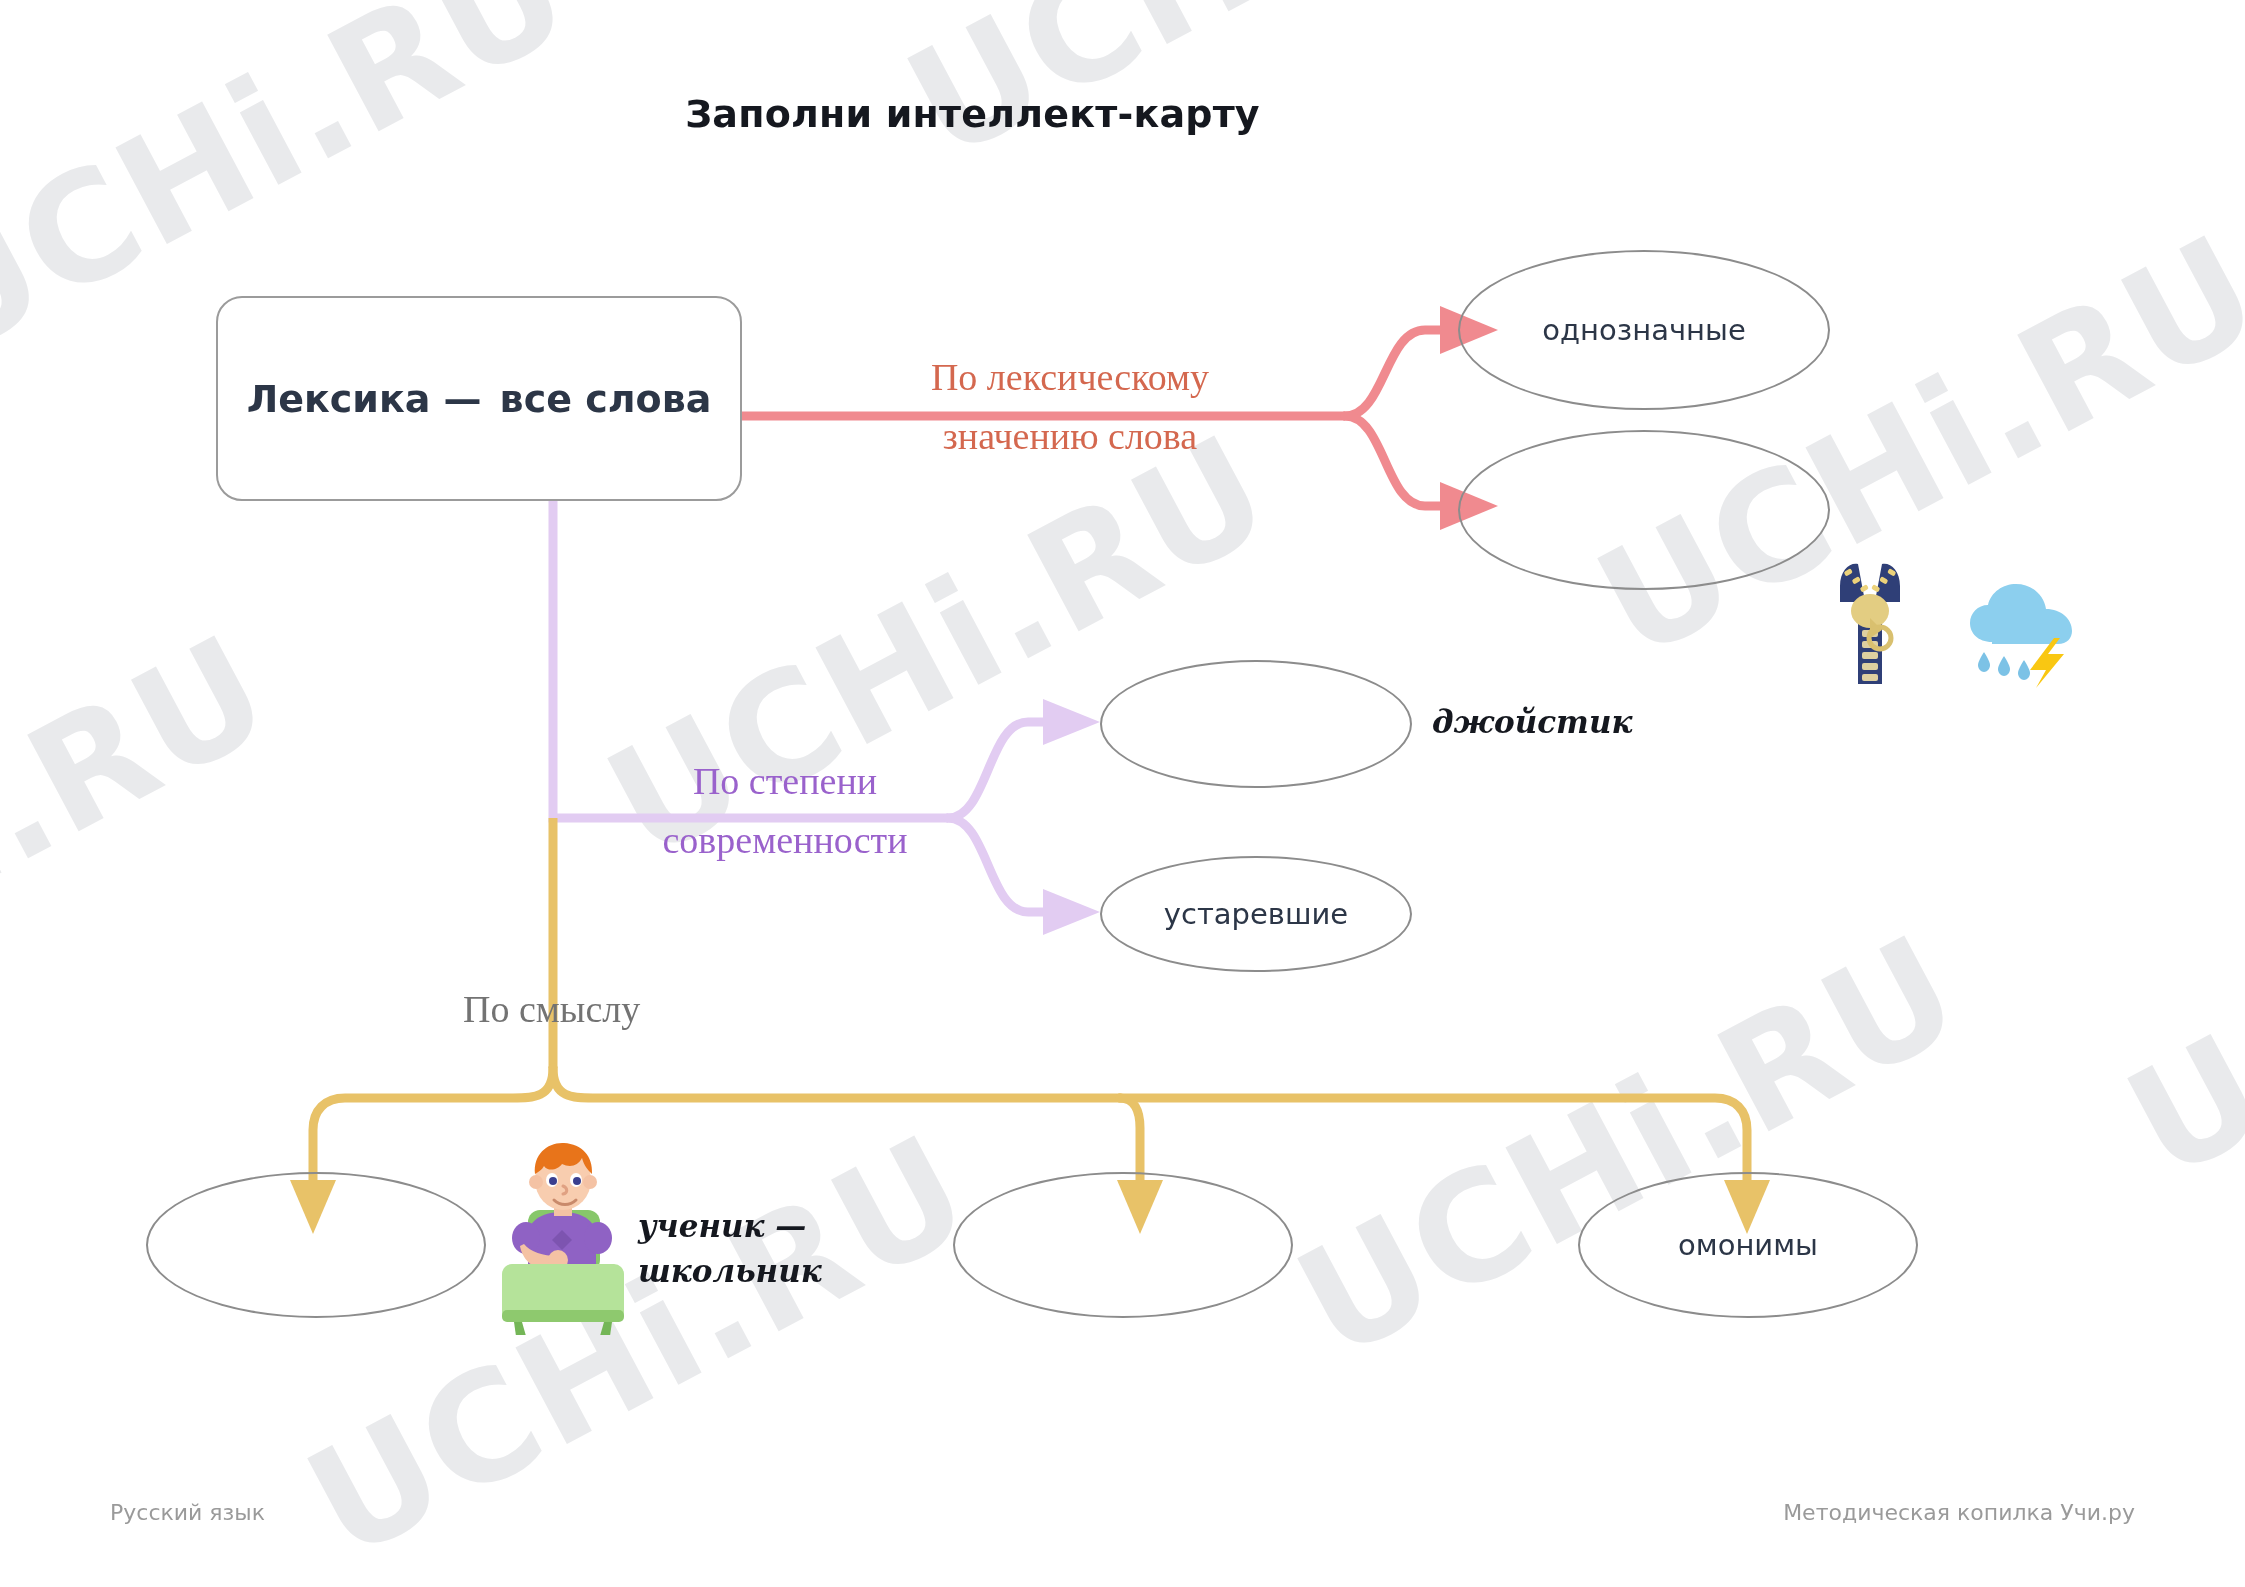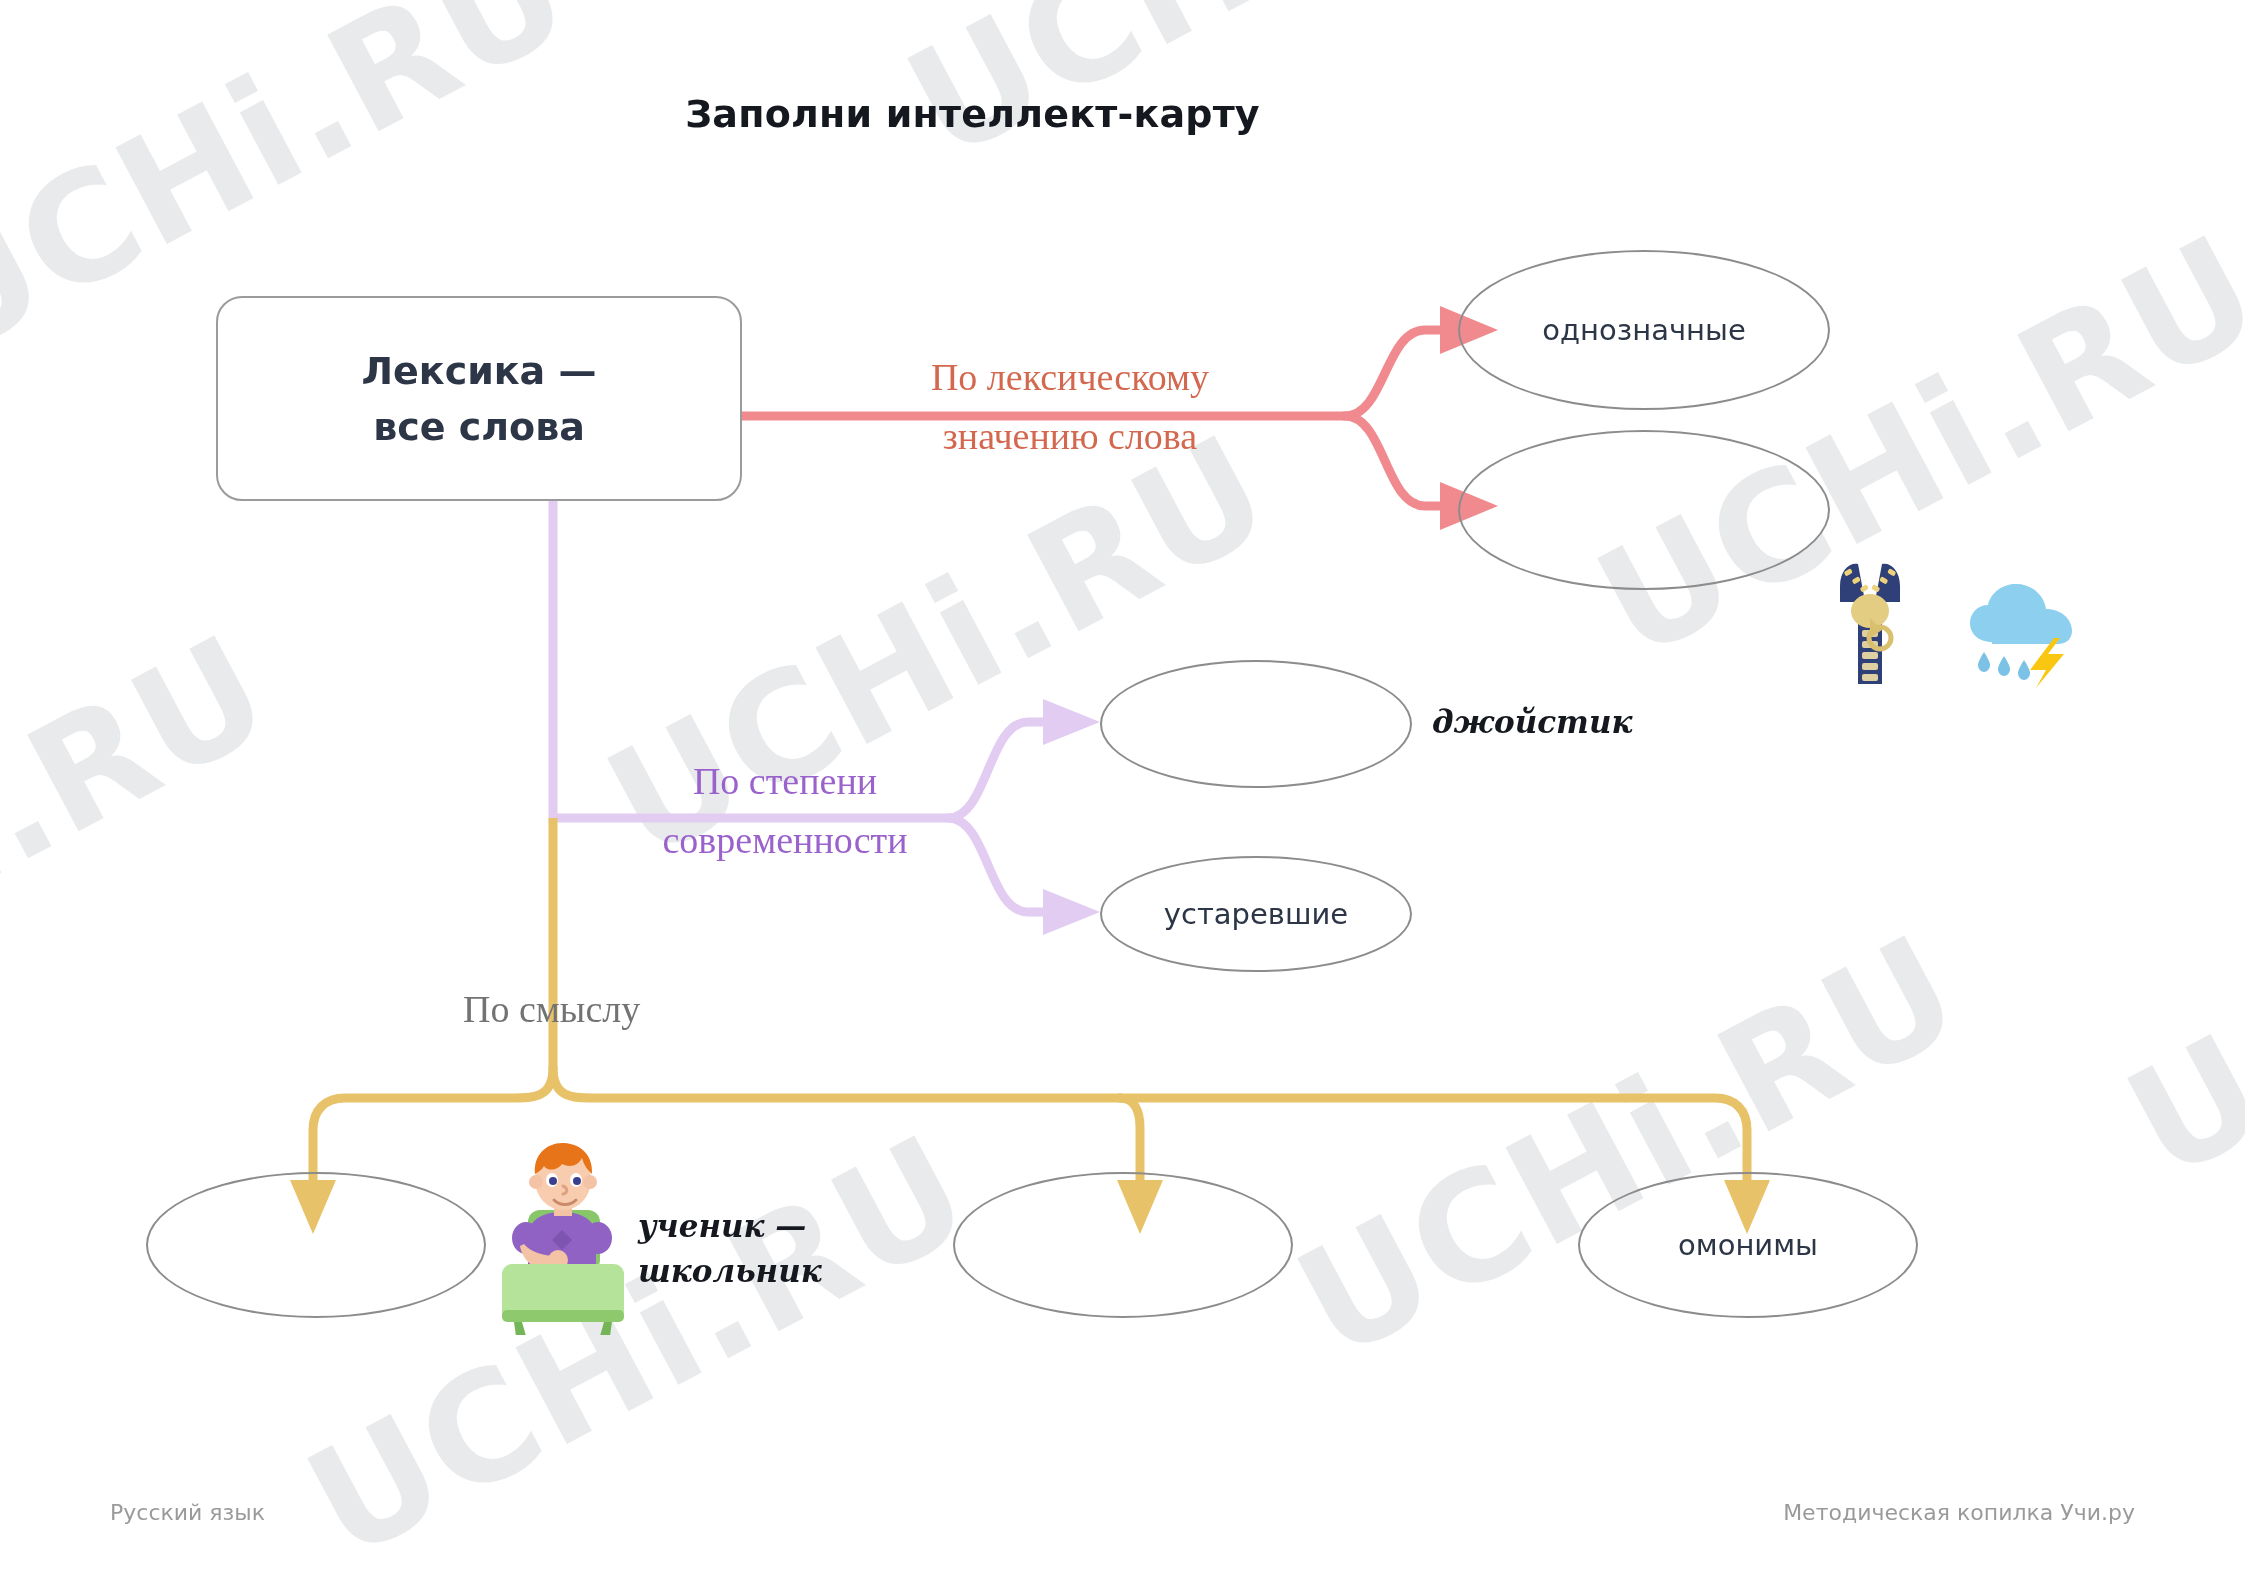--- a/index.html
+++ b/index.html
@@ -58,21 +58,21 @@
 
   
   .root-box {
     position:absolute;
     left:216px; top:296px;
     width:526px; height:205px;
     border:2px solid #9b9b9b;
     border-radius:26px;
     background:#ffffff;
     display:flex;
-    flex-direction:column;
+    flex-direction:row;
     align-items:center;
     justify-content:center;
     gap:18px;
   }
   .root-box .line {
     font-family:"DejaVu Sans", sans-serif;
     font-size:38px;
     font-weight:700;
     color:#2c3647;
     line-height:1;

